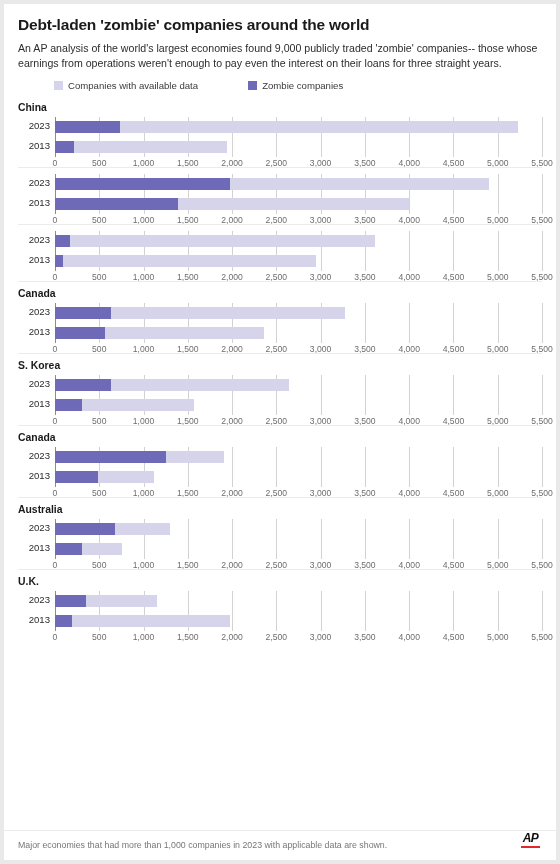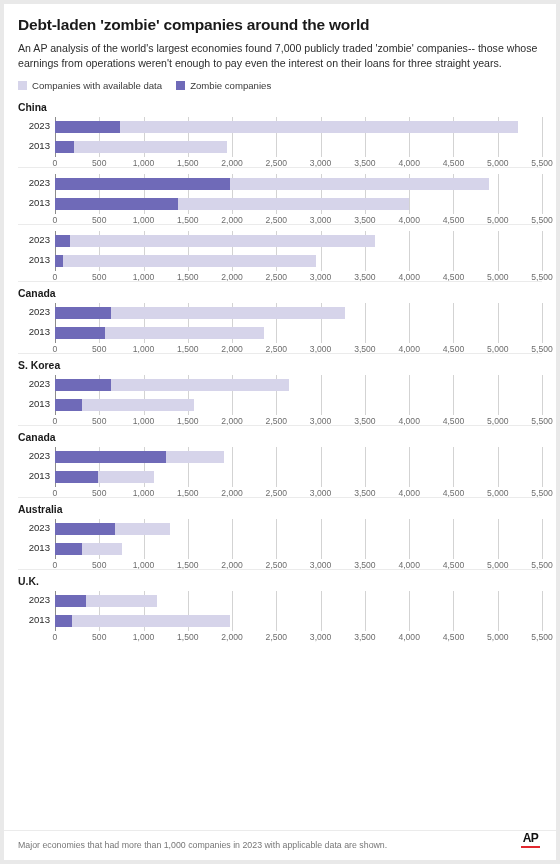--- a/index.html
+++ b/index.html
@@ -22,21 +22,21 @@
   #header { padding: 12px 14px 0 14px; }
   #title {
     font-size: 15.5px; font-weight: bold; color: #1a1a1a;
     letter-spacing: -0.2px; margin: 0 0 7px 0; line-height: 1.15;
   }
   #subtitle {
     font-size: 10.6px; color: #2c2c2c; line-height: 1.42;
     margin: 0 0 9px 0; max-width: 520px;
   }
   #legend { display: flex; align-items: center; gap: 14px; margin-bottom: 5px; }
-  .legend-item { display: flex; align-items: center; gap: 5px; }
+  .legend-item { display: flex; align-items: center; gap: 5px; margin-left: 36px; }
   .legend-swatch { width: 9px; height: 9px; display: block; }
   .legend-label { font-size: 9.6px; color: #3a3a3a; }
 
   #panels { padding: 0 14px 0 14px; }
   .panel { position: relative; padding-top: 6px; }
   .panel + .panel { border-top: 1px solid #ebebeb; }
   .panel-title {
     font-size: 10.4px; font-weight: bold; color: #1a1a1a;
     margin: 0 0 4px 0; padding-left: 0px;
   }
@@ -69,35 +69,36 @@
   }
   #footer {
     position: absolute; left: 0; right: 0; bottom: 0;
     border-top: 1px solid #ebebeb;
     padding: 7px 14px 8px 14px;
   }
   .foot-note { font-size: 8.8px; color: #777777; line-height: 1.65; }
   #ap-logo {
     position: absolute; right: 16px; bottom: 12px;
     text-align: center;
+    font-style: italic;
   }
   #ap-mark {
     font-size: 12px; font-weight: bold; color: #111111;
     letter-spacing: -0.6px; line-height: 1;
   }
   #ap-bar { height: 2.5px; width: 19px; margin-top: 2px; }
 </style>
 </head>
 <body>
 
 <div id="card">
 
   <div id="header">
     <h1 id="title">Debt-laden 'zombie' companies around the world</h1>
-    <p id="subtitle">An AP analysis of the world's largest economies found 7,000 publicly traded 'zombie' companies-- those whose earnings from operations weren't enough to pay even the interest on their loans for three straight years.</p>
+    <p id="subtitle">An AP analysis of the world's largest economies found 9,000 publicly traded 'zombie' companies-- those whose earnings from operations weren't enough to pay even the interest on their loans for three straight years.</p>
     <div id="legend">
         <div class="legend-item">
           <span class="legend-swatch" style="background: rgb(214, 212, 234);"></span>
           <span class="legend-label">Companies with available data</span>
         </div>
         <div class="legend-item">
           <span class="legend-swatch" style="background: rgb(111, 106, 184);"></span>
           <span class="legend-label">Zombie companies</span>
         </div>
       </div>

